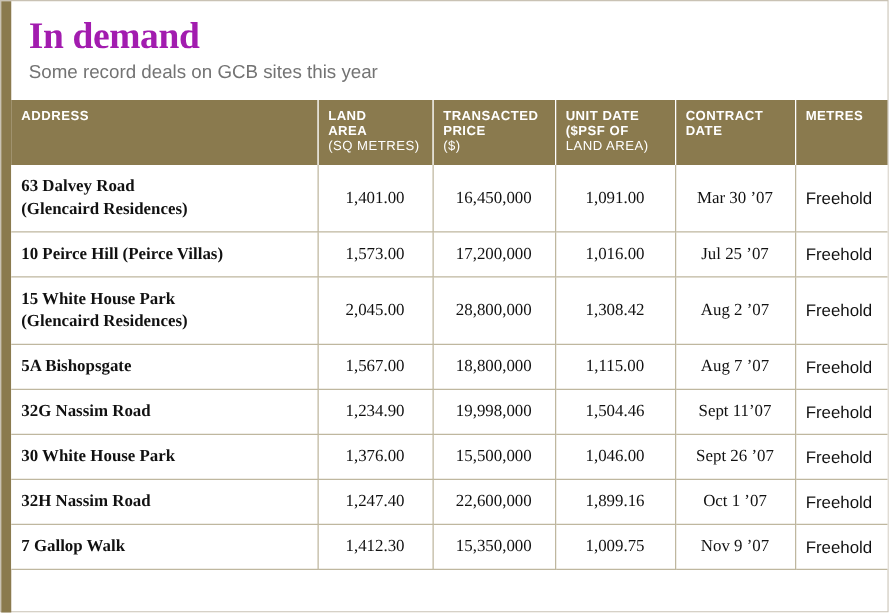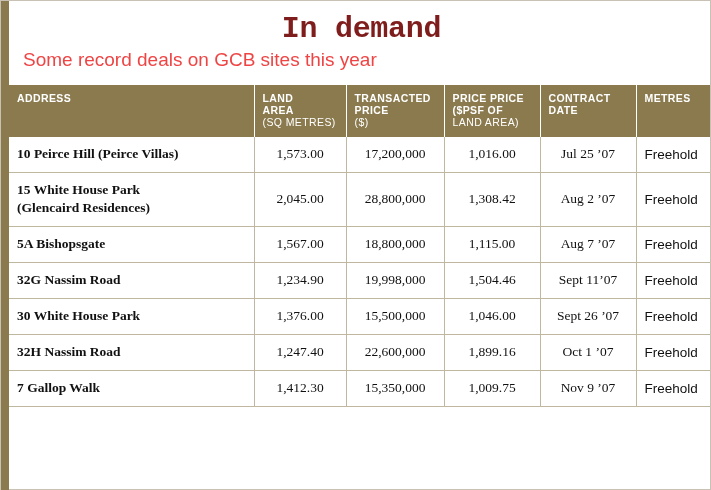--- a/index.html
+++ b/index.html
@@ -34,33 +34,32 @@
     position: absolute;
     left: 8px;
     top: 0;
     right: 0;
     bottom: 0;
   }
   .header-block {
     padding: 12px 10px 6px 14px;
   }
   .title {
-    font-family: Liberation Mono, monospace;
+    font-family: Liberation Serif, serif;
     font-weight: bold;
     font-size: 30px;
     line-height: 32px;
-    color: #7f1d1d;
+    color: #a21caf;
     letter-spacing: -0.3px;
     margin: 0 0 4px 0;
-    text-align: center;
   }
   .subtitle {
     font-family: "Liberation Sans", sans-serif;
-    font-size: 19px;
-    color: #ef4444;
+    font-size: 15px;
+    color: #737373;
     margin: 0 0 8px 0;
   }
   table.demand {
     border-collapse: collapse;
     width: 701px;
     table-layout: fixed;
     margin: 0;
   }
   table.demand thead th {
     background: #8a7a4e;
@@ -162,35 +161,46 @@
             <span class="hline">LAND</span>
             <span class="hline">AREA</span>
             <span class="hline sub">(SQ METRES)</span>
           </th>
           <th class="num">
             <span class="hline">TRANSACTED</span>
             <span class="hline">PRICE</span>
             <span class="hline sub">($)</span>
           </th>
           <th class="num">
-            <span class="hline">PRICE PRICE</span>
+            <span class="hline">UNIT DATE</span>
             <span class="hline">($PSF OF</span>
             <span class="hline sub">LAND AREA)</span>
           </th>
           <th>
             <span class="hline">CONTRACT</span>
             <span class="hline">DATE</span>
           </th>
           <th>
             <span class="hline">METRES</span>
           </th>
         </tr>
       </thead>
       <tbody>
 
+        <tr class="two-line">
+          <td class="addr">
+            <span>63 Dalvey Road</span>
+            <span class="addr-line2">(Glencaird Residences)</span>
+          </td>
+          <td class="num">1,401.00</td>
+          <td class="num">16,450,000</td>
+          <td class="num">1,091.00</td>
+          <td class="num">Mar 30 ’07</td>
+          <td class="ten">Freehold</td>
+        </tr>
 
 
         <tr class="one-line">
           <td class="addr">
             <span>10 Peirce Hill  (Peirce Villas)</span>
           </td>
           <td class="num">1,573.00</td>
           <td class="num">17,200,000</td>
           <td class="num">1,016.00</td>
           <td class="num">Jul 25 ’07</td>

